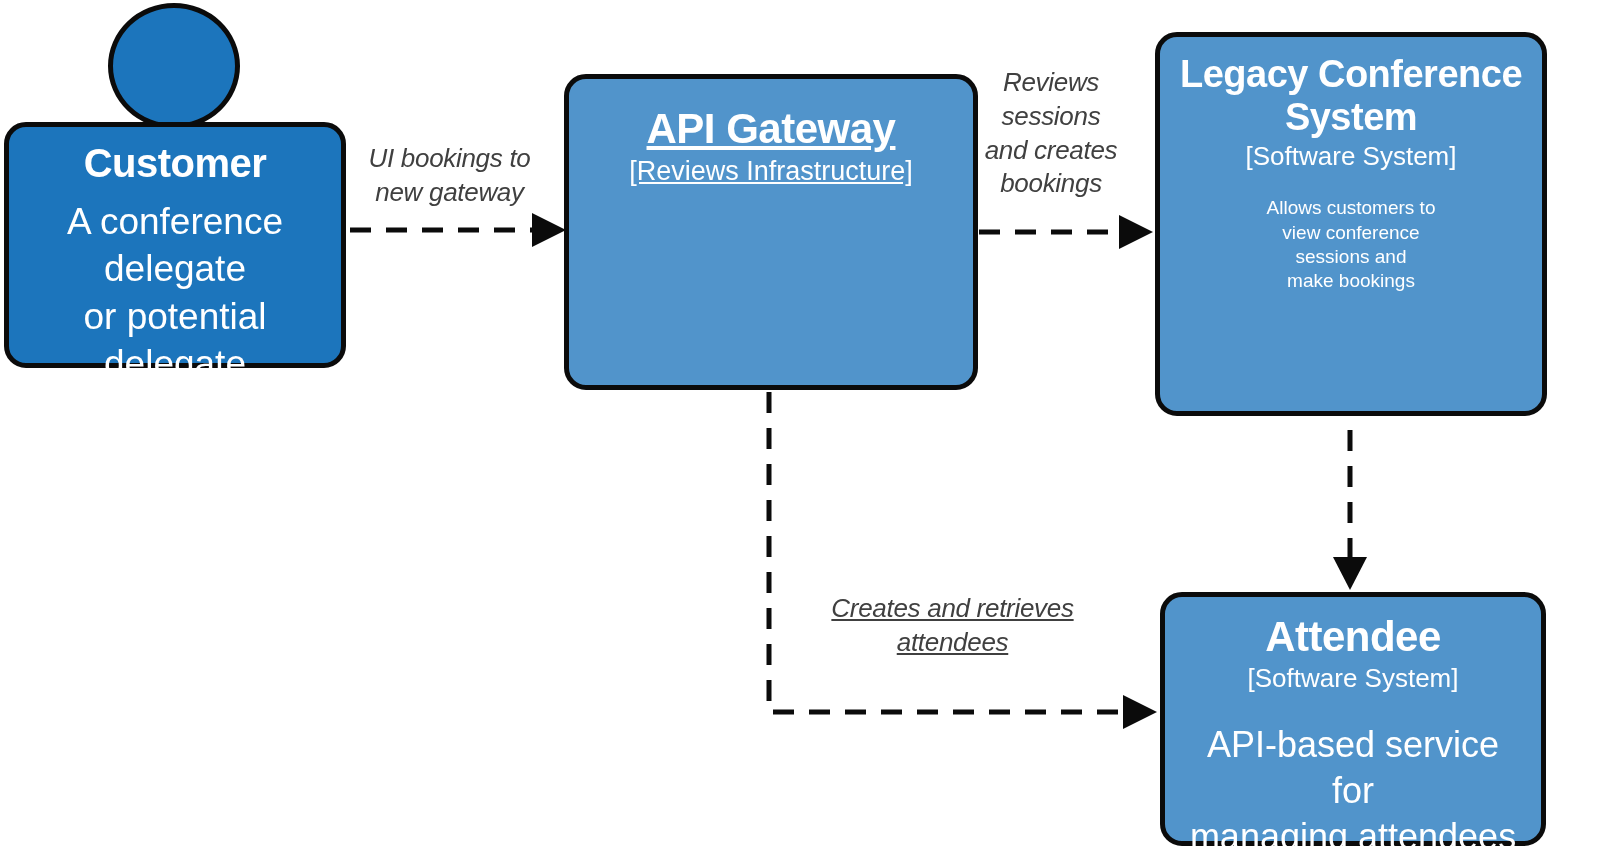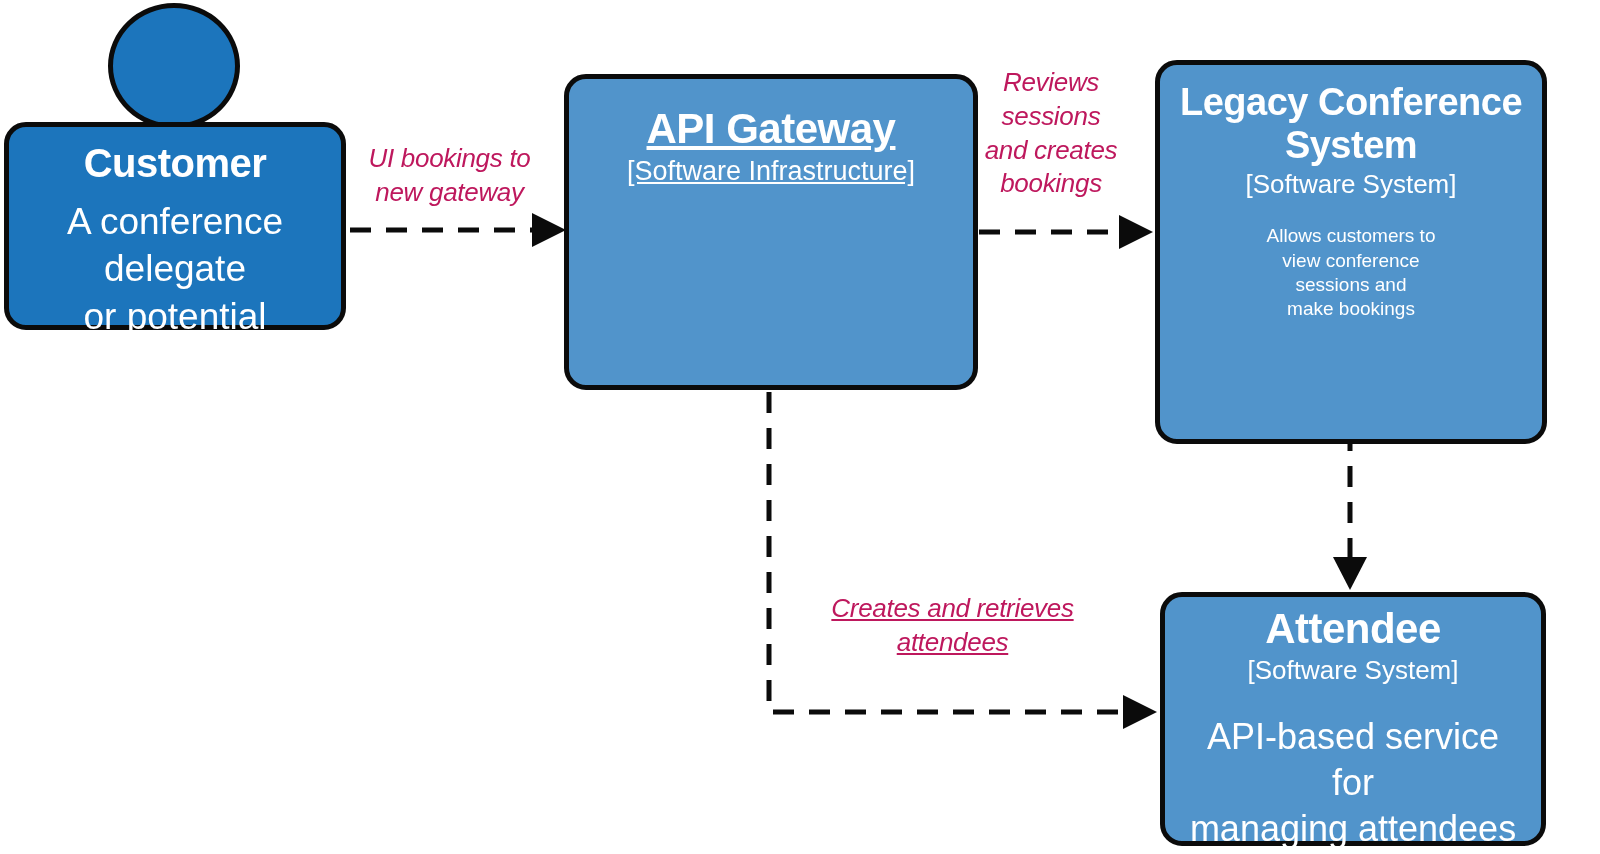--- a/index.html
+++ b/index.html
@@ -68,48 +68,48 @@
     white-space: pre-line;
     margin-top: 3px;
   }
   .node-desc {
     font-weight: 400;
     line-height: 1.28;
     white-space: pre-line;
   }
   .edge-label {
     position: absolute;
-    color: #be185d;
+    color: #404040;
     font-style: italic;
     font-weight: 500;
     font-size: 26px;
     line-height: 1.3;
     text-align: center;
     white-space: pre-line;
     z-index: 3;
     letter-spacing: -0.3px;
   }
 
   
-  #node-customer { left: 4px; top: 122px; width: 342px; height: 208px; }
+  #node-customer { left: 4px; top: 122px; width: 342px; height: 246px; }
   #node-customer .node-title { font-size: 40px; }
   #node-customer .node-type  { font-size: 27px; }
   #node-customer .node-desc  { font-size: 37px; margin-top: 12px; }
 
   #node-api-gateway { left: 564px; top: 74px; width: 414px; height: 316px; padding-top: 26px; text-decoration: underline; }
   #node-api-gateway .node-title { font-size: 42px; }
   #node-api-gateway .node-type  { font-size: 27px; }
   #node-api-gateway .node-desc  { font-size: 29px; margin-top: 34px; }
 
-  #node-legacy { left: 1155px; top: 60px; width: 392px; height: 384px; padding-top: 16px; }
+  #node-legacy { left: 1155px; top: 32px; width: 392px; height: 384px; padding-top: 16px; }
   #node-legacy .node-title { font-size: 38px; }
   #node-legacy .node-type  { font-size: 26px; }
   #node-legacy .node-desc  { font-size: 19px; margin-top: 24px; }
 
-  #node-attendee { left: 1160px; top: 592px; width: 386px; height: 254px; padding-top: 8px; }
+  #node-attendee { left: 1160px; top: 592px; width: 386px; height: 254px; padding-top: 16px; }
   #node-attendee .node-title { font-size: 42px; }
   #node-attendee .node-type  { font-size: 26px; }
   #node-attendee .node-desc  { font-size: 36px; margin-top: 28px; }
 
   #edge-label-0 { left: 342px;  top: 142px; width: 215px; }
   #edge-label-1 { left: 960px;  top: 66px;  width: 182px; }
   #edge-label-2 { left: 1362px; top: 462px; width: 212px; }
   #edge-label-3 { left: 795px;  top: 592px; width: 315px; text-decoration: underline; }
 </style>
 </head>
@@ -139,21 +139,21 @@
   <div class="person-head"></div>
 
   <div class="node person-node" id="node-customer">
     <div class="node-title">Customer</div>
     <div class="node-desc">A conference delegate
 or potential delegate</div>
   </div>
 
   <div class="node system-node" id="node-api-gateway">
     <div class="node-title">API Gateway</div>
-    <div class="node-type">[Software Infrastructure]</div>
+    <div class="node-type">[Reviews Infrastructure]</div>
   </div>
 
   <div class="node system-node" id="node-legacy">
     <div class="node-title">Legacy Conference
 System</div>
     <div class="node-type">[Software System]</div>
     <div class="node-desc">Allows customers to
 view conference
 sessions and
 make bookings</div>

